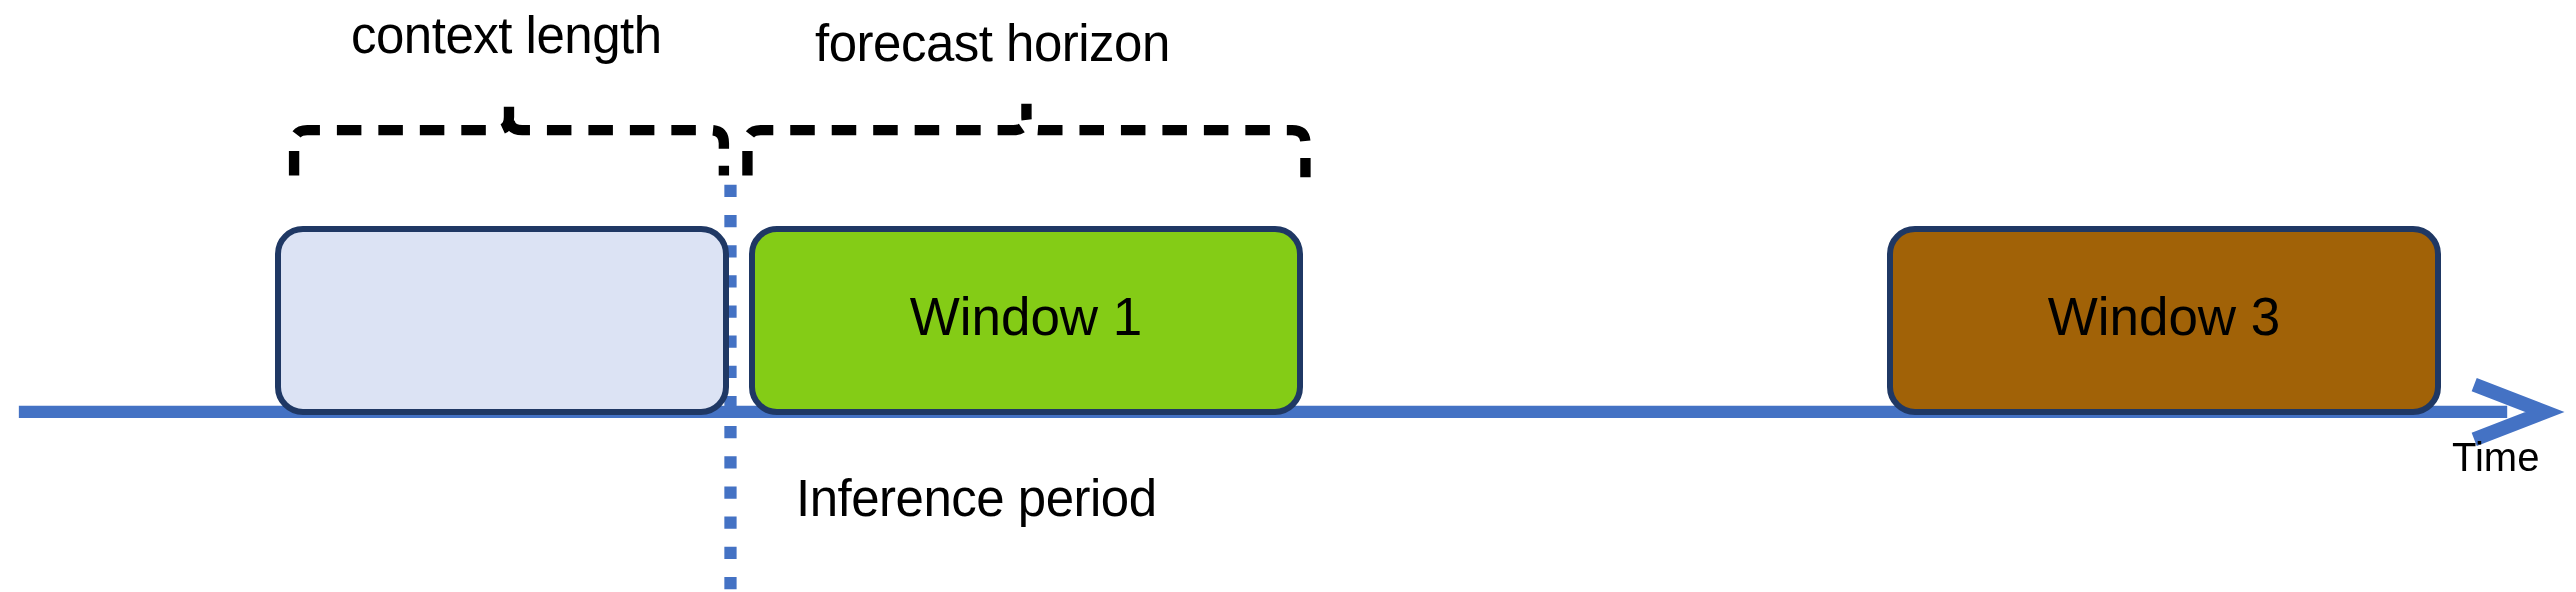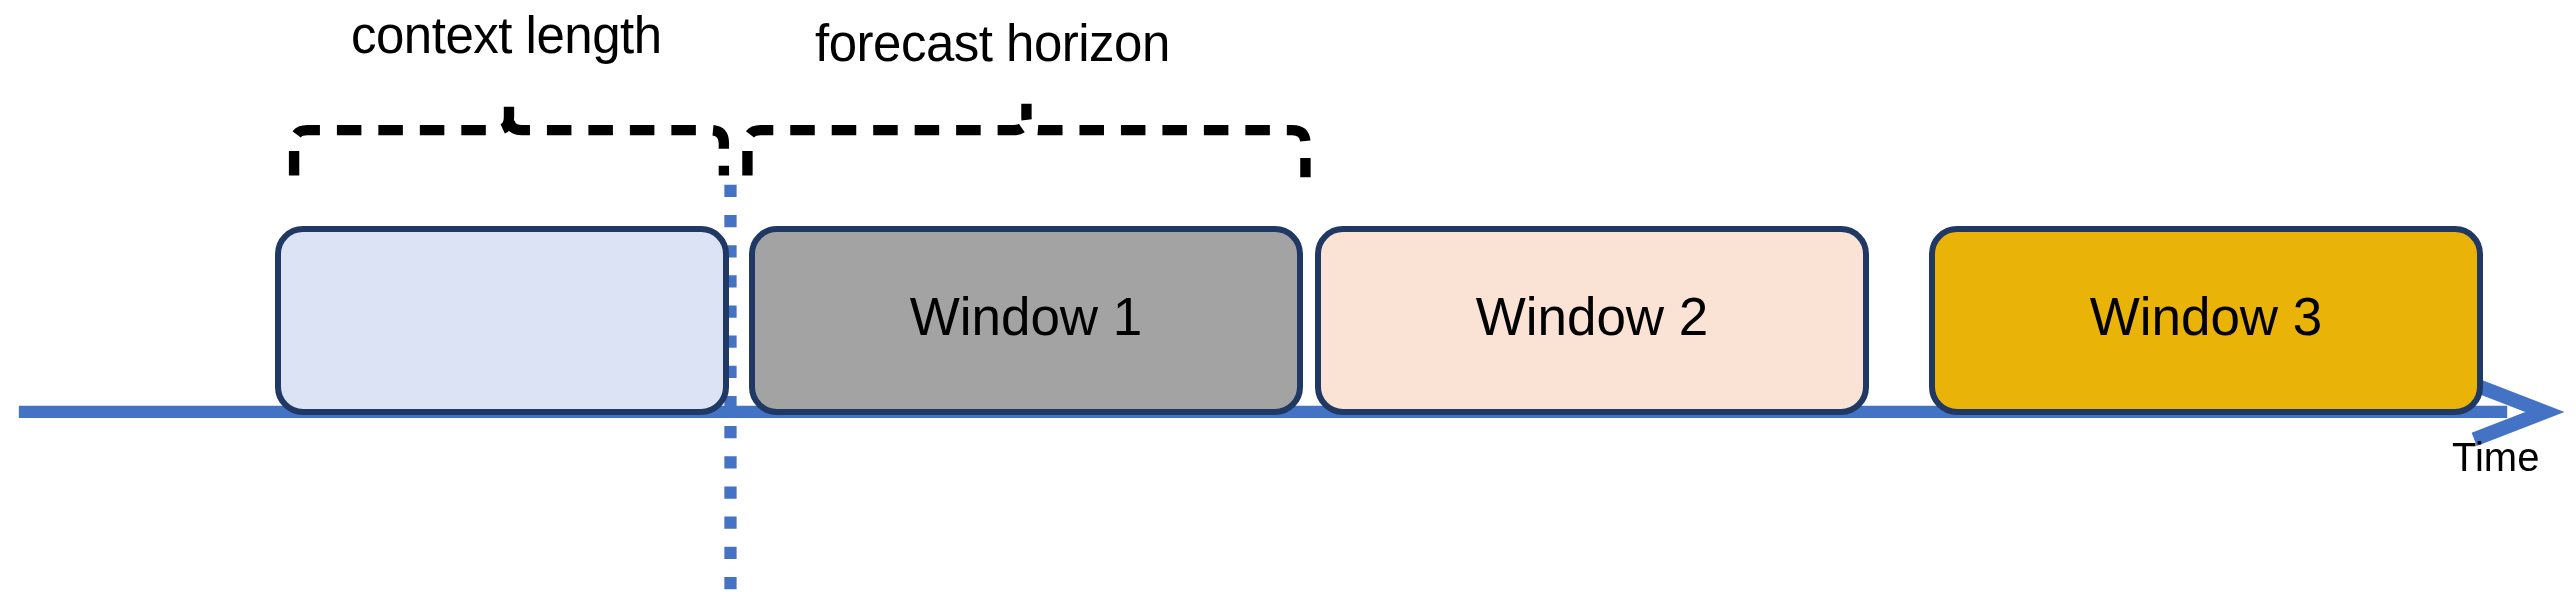--- a/index.html
+++ b/index.html
@@ -111,30 +111,28 @@
 
     <path d="M 2625,408 L 2700,437 L 2625,466" fill="none" stroke="#4472c4" stroke-width="15" stroke-linejoin="miter" stroke-linecap="butt"></path>
 
     <line x1="775" y1="196" x2="775" y2="629" stroke="#4472c4" stroke-width="13" stroke-dasharray="13 19" stroke-linecap="butt"></line>
   </svg>
 
   <div class="period-box" id="context-box" style="left:275px; top:226px; width:454px; height:189px; background:#dce3f4;">
     <span class="box-label"></span>
   </div>
 
-  <div class="period-box" id="window-1" style="left:749px; top:226px; width:554px; height:189px; background:#a3a3a3;">
+  <div class="period-box" id="window-1" style="left:749px; top:226px; width:554px; height:189px; background:#84cc16;">
     <span class="box-label">Window 1</span>
   </div>
 
-  <div class="period-box" id="window-2" style="left:1315px; top:226px; width:554px; height:189px; background:#fae3d5;">
-    <span class="box-label">Window 2</span>
-  </div>
 
-  <div class="period-box" id="window-3" style="left:1929px; top:226px; width:554px; height:189px; background:#eab308;text-align:right;">
+  <div class="period-box" id="window-3" style="left:1887px; top:226px; width:554px; height:189px; background:#a16207;text-align:right;">
     <span class="box-label">Window 3</span>
   </div>
 
 
+  <div class="caption" id="inference-caption">Inference period</div>
 
   <div id="time-label">Time</div>
 
 </div>
 
 
 </body></html>

